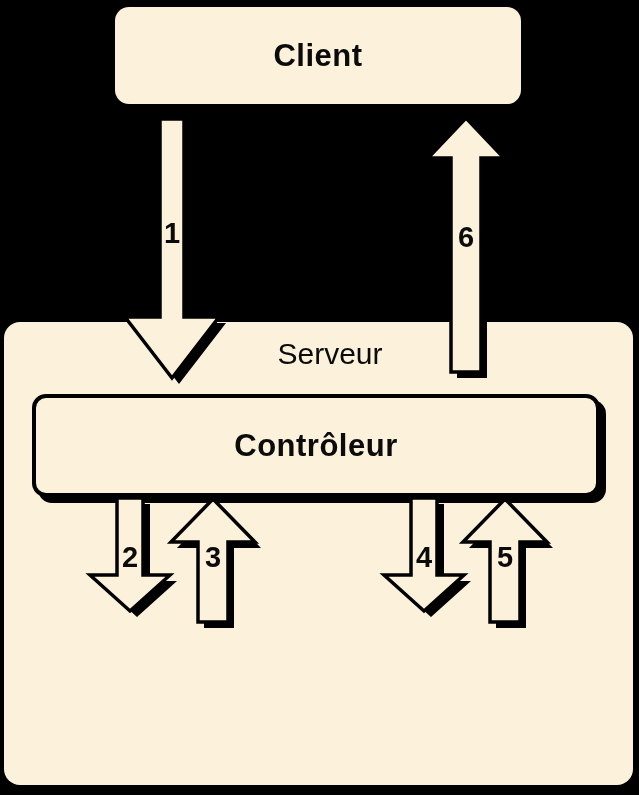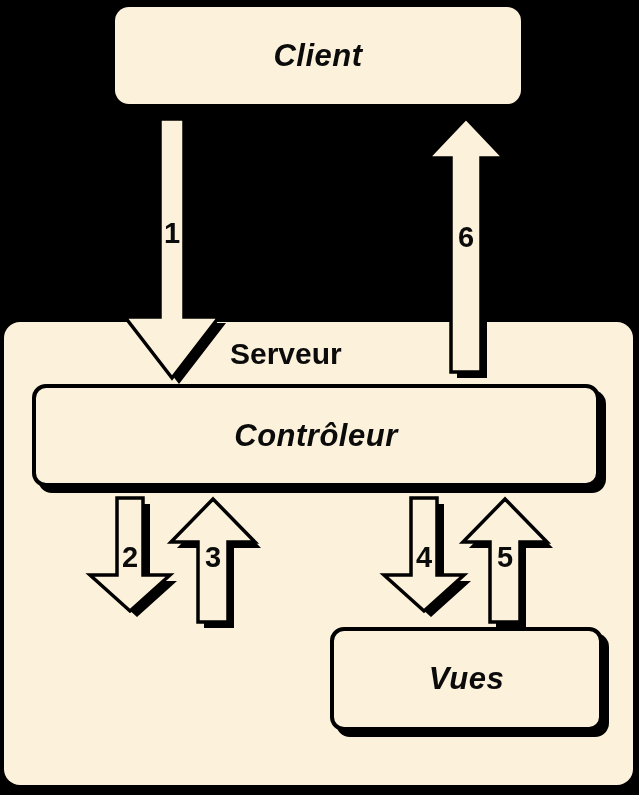--- a/index.html
+++ b/index.html
@@ -17,36 +17,36 @@
     background: #FCF1DB;
     border-radius: 14px;
     display: flex;
     align-items: center;
     justify-content: center;
     font-weight: bold;
     font-size: 31px;
     letter-spacing: 0.5px;
     box-sizing: border-box;
     color: #0b0b0b;
-    font-style: italic;
   }
   .bordered {
     border: 4px solid #000000;
     box-shadow: 6px 6px 0 #000000;
   }
   #client-box   { left: 115px; top: 7px;   width: 406px; height: 97px;  }
   #server-box   { left: 4px;   top: 322px; width: 629px; height: 463px; border-radius: 16px; }
   #server-label {
     position: absolute;
     left: 230px; top: 337px; width: 200px;
-    font-weight: bold;
+    text-align: center;
+    font-weight: normal;
     font-size: 30px;
     color: #0b0b0b;
   }
-  #controller-box { left: 32px;  top: 384px; width: 568px; height: 103px; }
+  #controller-box { left: 32px;  top: 394px; width: 568px; height: 103px; }
   #models-box     { left: 38px;  top: 627px; width: 276px; height: 104px; }
   #views-box      { left: 330px; top: 627px; width: 273px; height: 104px; }
   .arrow-svg { position: absolute; overflow: visible; }
   #arrow-1 { left: 110px; top: 112px; }
   #arrow-6 { left: 415px; top: 110px; }
   #arrow-2 { left: 80px;  top: 490px; }
   #arrow-3 { left: 165px; top: 492px; }
   #arrow-4 { left: 375px; top: 490px; }
   #arrow-5 { left: 457px; top: 492px; }
   .num {
@@ -75,23 +75,20 @@
   </div>
 
   <div class="node" id="server-box"></div>
   <div id="server-label">Serveur</div>
 
   <div class="node bordered" id="controller-box">
     <span>Contrôleur</span>
   </div>
 
 
-  <div class="node bordered" id="views-box">
-    <span>Vues</span>
-  </div>
 
   <svg class="arrow-svg" id="arrow-1" width="130" height="290" viewBox="0 0 130 290">
     <path d="M50,7 L74,7 L74,205 L109,205 L62,266 L15,205 L50,205 Z" transform="translate(7,6)" fill="#000000"></path>
     <path d="M50,7 L74,7 L74,205 L109,205 L62,266 L15,205 L50,205 Z" fill="#FCF1DB" stroke="#000000" stroke-width="3.5"></path>
   </svg>
 
   <svg class="arrow-svg" id="arrow-6" width="120" height="275" viewBox="0 0 120 275">
     <path d="M36,262 L36,48 L13,48 L51,8 L89,48 L66,48 L66,262 Z" transform="translate(6,6)" fill="#000000"></path>
     <path d="M36,262 L36,48 L13,48 L51,8 L89,48 L66,48 L66,262 Z" fill="#FCF1DB" stroke="#000000" stroke-width="3.5"></path>
   </svg>

